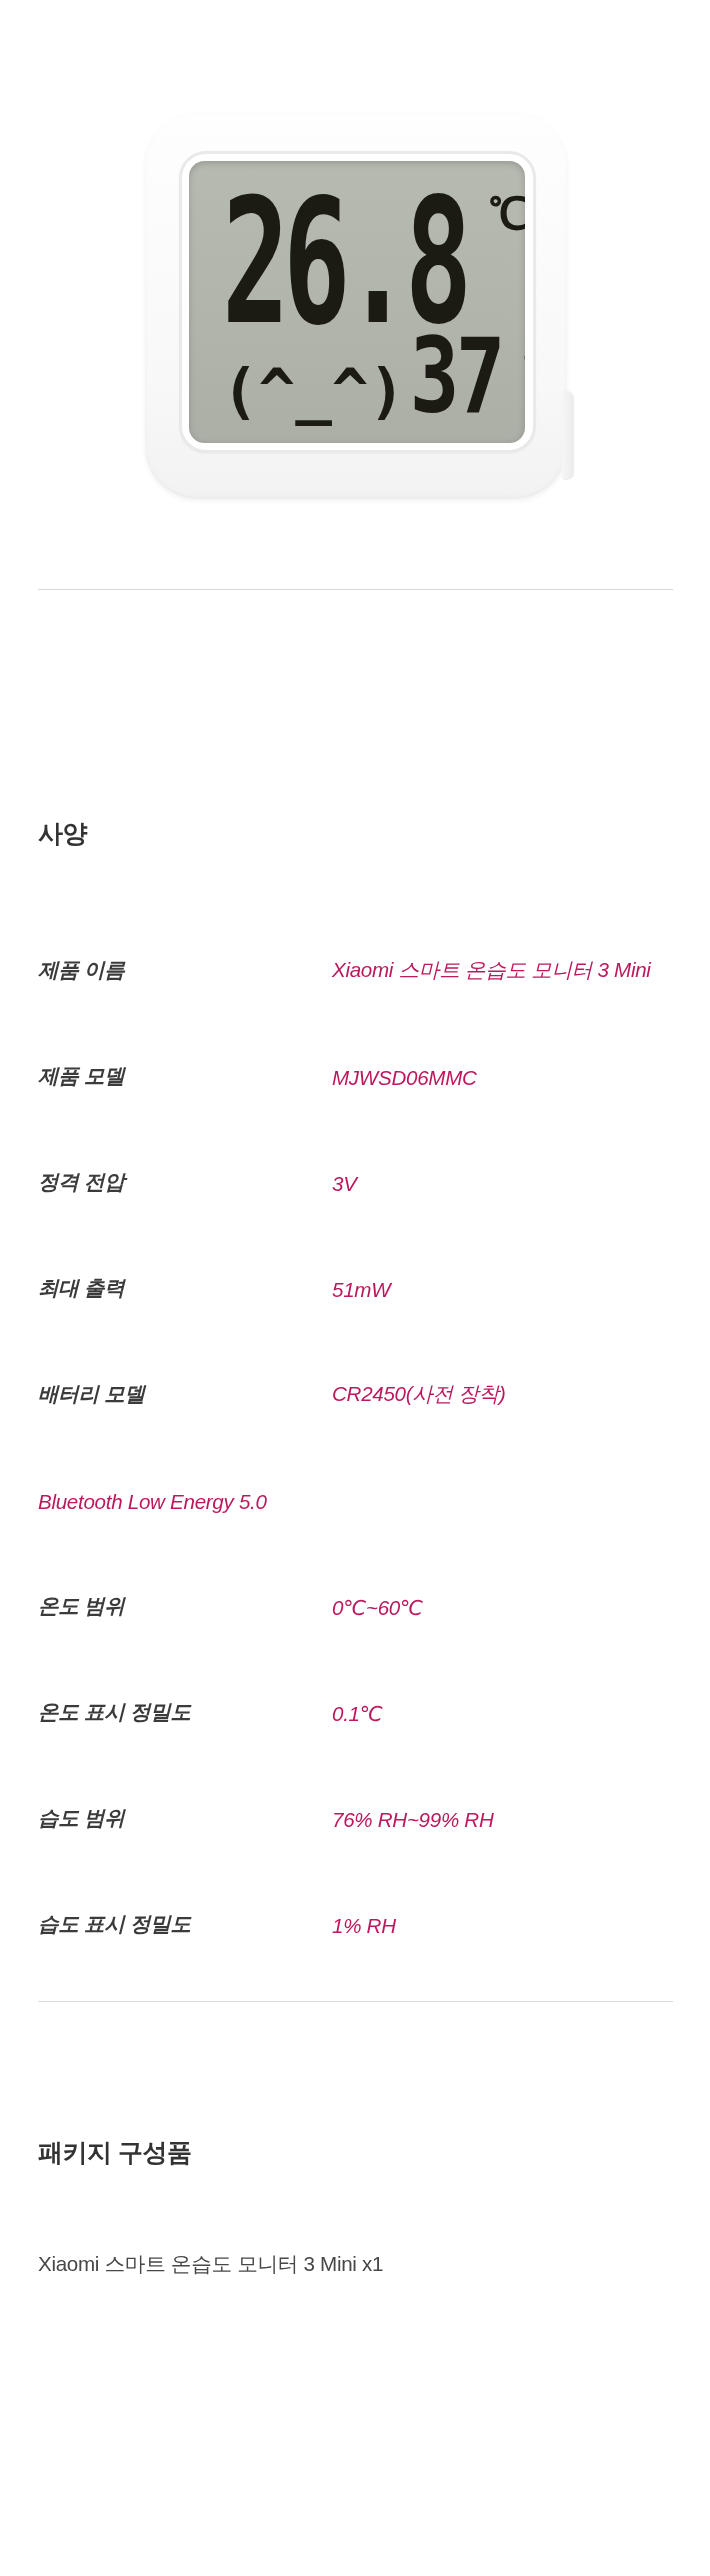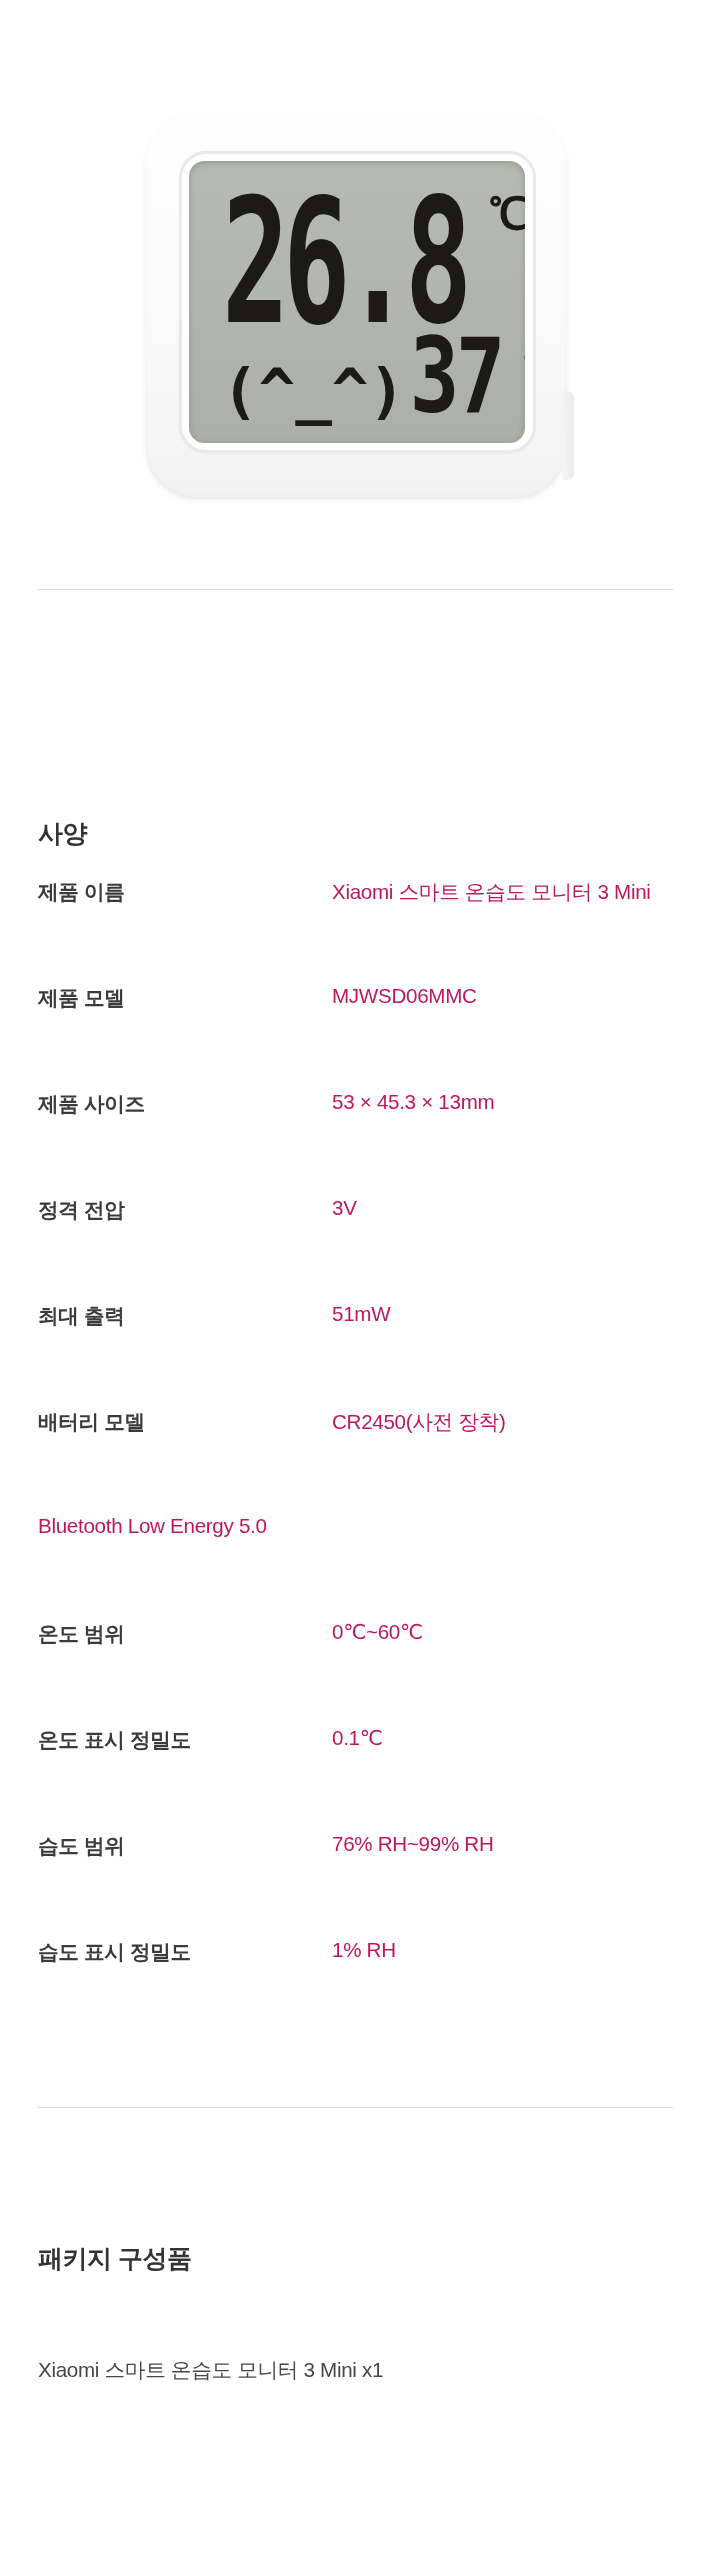--- a/index.html
+++ b/index.html
@@ -70,21 +70,21 @@
   .divider-2 { margin-top:63px; }
   .section-heading {
     font-size:25px; font-weight:bold; color:#333333;
     line-height:36px; letter-spacing:-0.5px;
   }
   .heading-specs { margin-top:225px; }
   .heading-package { margin-top:132px; }
 
   
   .spec-table { margin-top:27px; }
-  .spec-row { height:106px; display:flex; align-items:flex-start; }
+  .spec-row { height:106px; display:flex; align-items:flex-end;font-style:italic; }
   .spec-label {
     width:294px; flex:0 0 294px;
     font-size:20.6px; font-weight:bold; color:#3b3b3b;
     letter-spacing:-0.3px;
   }
   .spec-value { font-size:20.6px; color:#be185d; letter-spacing:-0.3px; }
 
   
   .package-list { list-style:none; margin-top:47px; }
   .package-item {
@@ -127,24 +127,20 @@
     <div class="spec-table">
       <div class="spec-row">
         <div class="spec-label">제품 이름</div>
         <div class="spec-value">Xiaomi 스마트 온습도 모니터 3 Mini</div>
       </div>
       <div class="spec-row">
         <div class="spec-label">제품 모델</div>
         <div class="spec-value">MJWSD06MMC</div>
       </div>
       <div class="spec-row">
-        <div class="spec-label">제품 사이즈</div>
-        <div class="spec-value">53 × 45.3 × 13mm</div>
-      </div>
-      <div class="spec-row">
         <div class="spec-label">정격 전압</div>
         <div class="spec-value">3V</div>
       </div>
       <div class="spec-row">
         <div class="spec-label">최대 출력</div>
         <div class="spec-value">51mW</div>
       </div>
       <div class="spec-row">
         <div class="spec-label">배터리 모델</div>
         <div class="spec-value">CR2450(사전 장착)</div>

